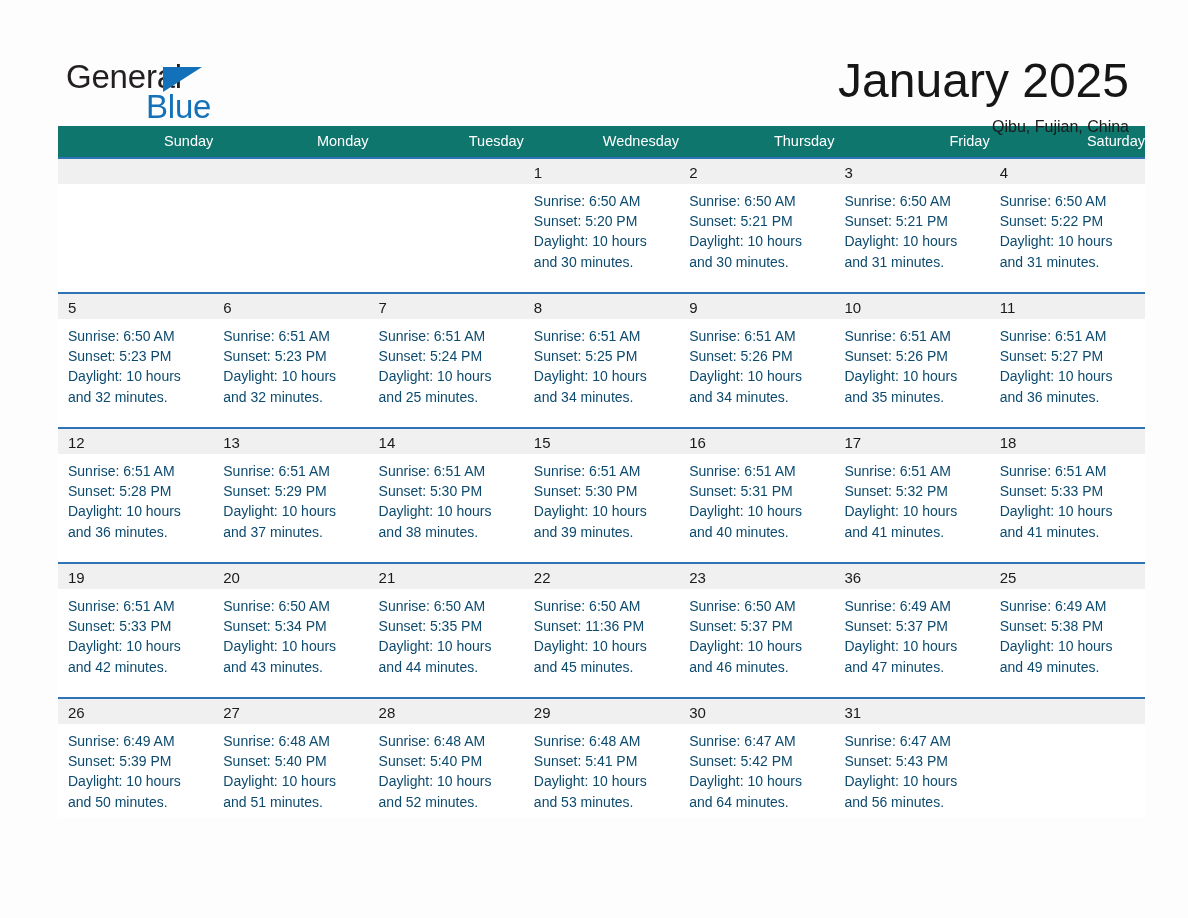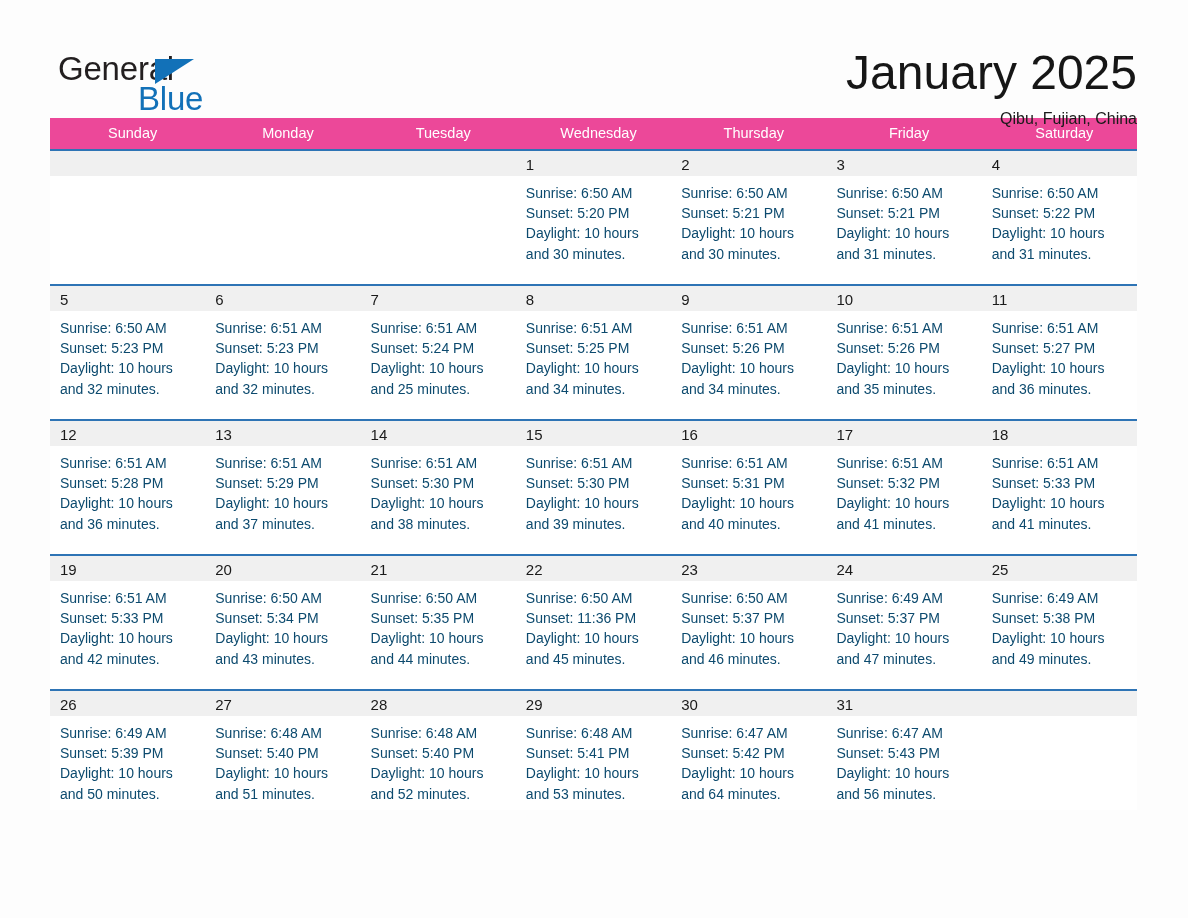--- a/index.html
+++ b/index.html
@@ -8,21 +8,21 @@
     width: 1188px;
     height: 918px;
     background: #fdfdfd;
     font-family: "Liberation Sans", sans-serif;
     overflow: hidden;
   }
   .page {
     position: relative;
     width: 1188px;
     height: 918px;
-    padding: 0;
+    padding: 8px;
   }
   
   .header {
     display: flex;
     align-items: flex-start;
     justify-content: space-between;
     padding: 46px 51px 0 58px;
     height: 118px;
   }
   .logo {
@@ -76,25 +76,25 @@
   }
   
   .calendar {
     margin: 0 51px 0 50px;
     width: 1087px;
     border-collapse: collapse;
     table-layout: fixed;
   }
   .calendar col { width: 155.28px; }
   thead th {
-    background: #ec4899;
+    background: #0f766e;
     color: #ffffff;
     font-size: 14.5px;
     font-weight: normal;
-    text-align: center;
+    text-align: right;
     padding: 7px 0 8px 10px;
     height: 30px;
   }
   td.day-cell {
     vertical-align: top;
     padding: 0;
     border-top: 2px solid #2e74b5;
     height: 135px;
     background: #ffffff;
   }
@@ -391,21 +391,21 @@
           <td class="day-cell">
             <div class="date-band">23</div>
             <div class="cell-body">
               <div>Sunrise: 6:50 AM</div>
               <div>Sunset: 5:37 PM</div>
               <div>Daylight: 10 hours</div>
               <div>and 46 minutes.</div>
             </div>
           </td>
           <td class="day-cell">
-            <div class="date-band">24</div>
+            <div class="date-band">36</div>
             <div class="cell-body">
               <div>Sunrise: 6:49 AM</div>
               <div>Sunset: 5:37 PM</div>
               <div>Daylight: 10 hours</div>
               <div>and 47 minutes.</div>
             </div>
           </td>
           <td class="day-cell">
             <div class="date-band">25</div>
             <div class="cell-body">

